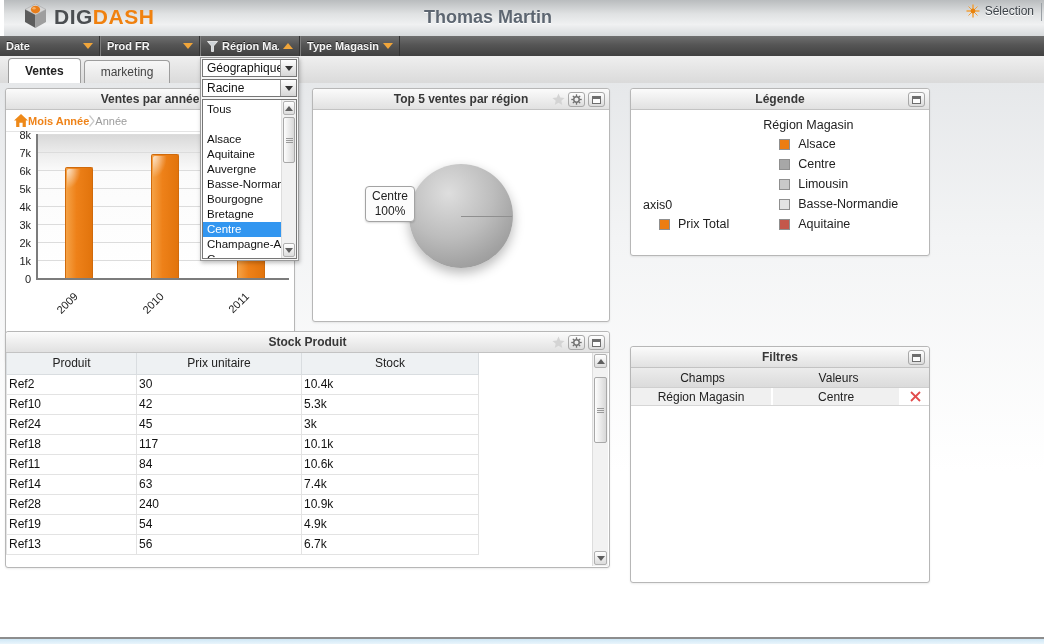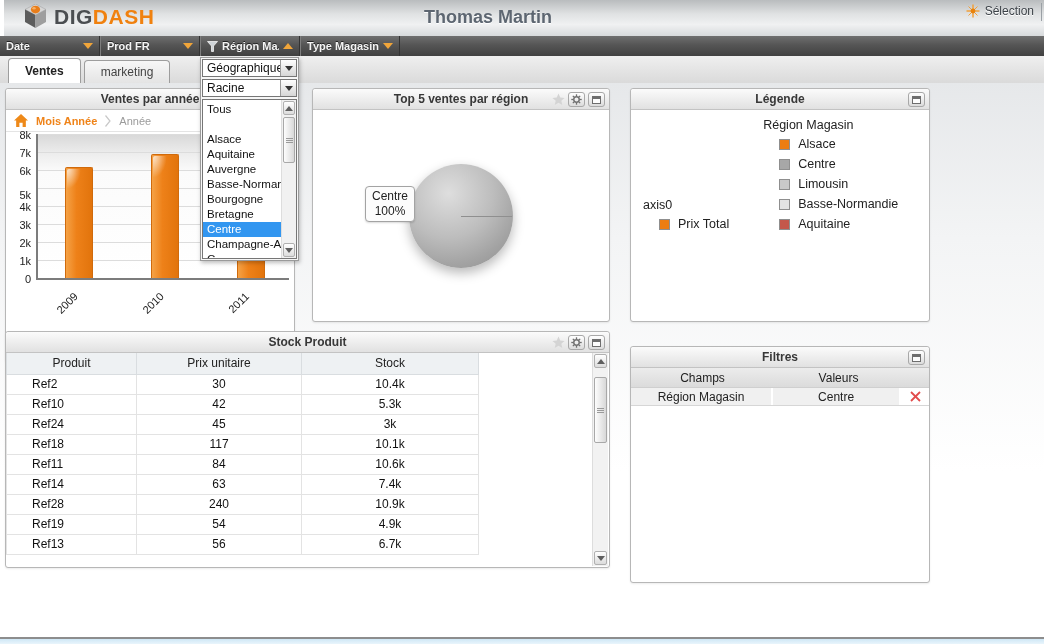--- a/index.html
+++ b/index.html
@@ -44,21 +44,21 @@
   .ptitle { height:21px; background:linear-gradient(180deg,#fbfbfb,#e1e1e1); border-bottom:1px solid #c3c3c3;
     border-radius:3px 3px 0 0; display:flex; align-items:center; justify-content:center; position:relative; }
   .ptitle span { font-size:12px; font-weight:bold; color:#383838; }
   .picons { position:absolute; right:4px; top:3px; display:flex; align-items:center; gap:3px; }
   .icon-btn { width:17px; height:15px; border:1px solid #a8a8a8; border-radius:3px;
     background:linear-gradient(#ffffff,#dcdcdc); display:flex; align-items:center; justify-content:center; cursor:pointer; }
   .max-glyph { width:9px; height:8px; border:1px solid #6e6e6e; border-top:3px solid #6e6e6e; background:#fdfdfd; }
 
   
   #p-ventes { left:5px; top:5px; width:290px; height:274px; }
-  .crumbs { height:22px; display:flex; align-items:center; gap:8px; padding-left:8px; border-bottom:1px solid #e4e4e4; font-size:11px; }
+  .crumbs { height:22px; display:flex; align-items:center; padding-left:8px; border-bottom:1px solid #e4e4e4; font-size:11px; }
   .crumb1 { color:#ef8318; font-weight:bold; cursor:pointer; }
   .crumb2 { color:#9b9b9b; cursor:pointer; }
   .chart-wrap { position:relative; height:188px; }
   .ylabels { position:absolute; left:0; top:2px; width:27px; height:146px; }
   .ylab { position:absolute; right:2px; font-size:11px; color:#1c1c1c; }
   .plot { position:absolute; left:30px; top:2px; width:253px; height:146px;
     border-left:2px solid #7c7c7c; border-bottom:2px solid #7c7c7c;
     background:linear-gradient(180deg,#d8d8d8 0%,#ececec 13%,#fbfbfb 26%,#ffffff 100%); }
   .gridline { position:absolute; left:0; width:100%; height:1px; background:#dcdcdc; }
   .bar { position:absolute; bottom:0; width:28px; border:1px solid #d06a0b; border-bottom:none; border-radius:2px 2px 0 0;
@@ -72,33 +72,33 @@
   .pie-body { position:relative; height:211px; }
   .pie { position:absolute; left:96px; top:54px; width:104px; height:104px; border-radius:50%;
     background:radial-gradient(circle at 38% 28%, #dedede 0%, #bdbdbd 45%, #a3a3a3 72%, #8d8d8d 100%);
     box-shadow:0 5px 12px rgba(0,0,0,.28); cursor:pointer; }
   .pie-line { position:absolute; left:148px; top:106px; width:51px; height:1px; background:#8f8f8f; }
   .pie-label { position:absolute; left:52px; top:76px; min-width:44px; padding:2px 6px; text-align:center;
     background:#fcfcfc; border:1px solid #a3a3a3; border-radius:4px; box-shadow:0 1px 2px rgba(0,0,0,.15);
     font-size:12px; color:#222; line-height:15px; }
 
   
-  #p-legende { left:630px; top:5px; width:300px; height:234px; }
+  #p-legende { left:630px; top:5px; width:300px; height:168px; }
   .legend-body { display:flex; padding:8px 0 0 12px; gap:34px; font-size:12.5px; color:#222;align-items:flex-end; }
   .lg-col-hdr { margin-bottom:5px; }
   .lg-item { display:flex; align-items:center; gap:8px; margin:0 0 6px 16px; }
   .swatch { width:11px; height:11px; border:1px solid #8f8f8f; flex:none; }
 
   
   #p-stock { left:5px; top:248px; width:605px; height:237px; }
   .stock-body { position:relative; height:214px; }
   table.grid { border-collapse:collapse; table-layout:fixed; font-size:12px; }
   .grid th { background:#eef1f3; border:1px solid #d9dde0; border-top:none; font-weight:normal; color:#222; height:21px; }
-  .grid td { border:1px solid #e3e3e3; height:20px; padding:0 25px; color:#111; background:#fff; }
-  .grid td.num { text-align:center; }
+  .grid td { border:1px solid #e3e3e3; height:20px; padding:0 2px; color:#111; background:#fff; }
+  .grid td.num { text-align:left; }
   .vscroll { position:absolute; right:1px; top:0; width:16px; background:#f2f2f2; border-left:1px solid #ddd; }
   .sc-btn { position:absolute; left:1px; width:13px; height:14px; border:1px solid #b0b0b0; border-radius:2px;
     background:linear-gradient(#fff,#dcdcdc); display:flex; align-items:center; justify-content:center; cursor:pointer; }
   .sc-up { top:1px; } .sc-dn { bottom:1px; }
   .arr-up { width:0;height:0;border-left:4px solid transparent;border-right:4px solid transparent;border-bottom:5px solid #5f5f5f; }
   .arr-dn { width:0;height:0;border-left:4px solid transparent;border-right:4px solid transparent;border-top:5px solid #5f5f5f; }
   .sc-thumb { position:absolute; left:1px; width:13px; border:1px solid #a8a8a8; border-radius:2px;
     background:linear-gradient(90deg,#fdfdfd,#d8d8d8); cursor:grab; display:flex; align-items:center; justify-content:center; }
   .grip { width:7px; height:5px; background:repeating-linear-gradient(180deg,#9a9a9a 0 1px,transparent 1px 2px); }
 
@@ -203,21 +203,21 @@
         </svg>
         <span class="crumb2">Année</span>
       </div>
       <div class="chart-wrap">
         <div class="ylabels" id="ylabels">
             <div class="ylab" style="top: 139px;">0</div>
             <div class="ylab" style="top: 121px;">1k</div>
             <div class="ylab" style="top: 103px;">2k</div>
             <div class="ylab" style="top: 85px;">3k</div>
             <div class="ylab" style="top: 67px;">4k</div>
-            <div class="ylab" style="top: 55px;">5k</div>
+            <div class="ylab" style="top: 49px;">5k</div>
             <div class="ylab" style="top: 31px;">6k</div>
             <div class="ylab" style="top: 13px;">7k</div>
             <div class="ylab" style="top: -5px;">8k</div>
           </div>
         <div class="plot" id="plot">
             <div class="gridline" style="top: 126px;"></div>
             <div class="gridline" style="top: 108px;"></div>
             <div class="gridline" style="top: 90px;"></div>
             <div class="gridline" style="top: 72px;"></div>
             <div class="gridline" style="top: 54px;"></div>

